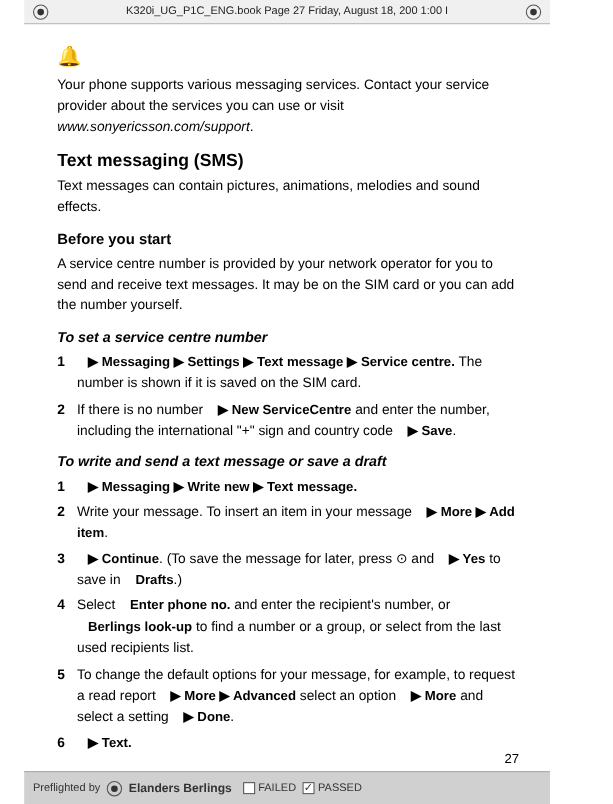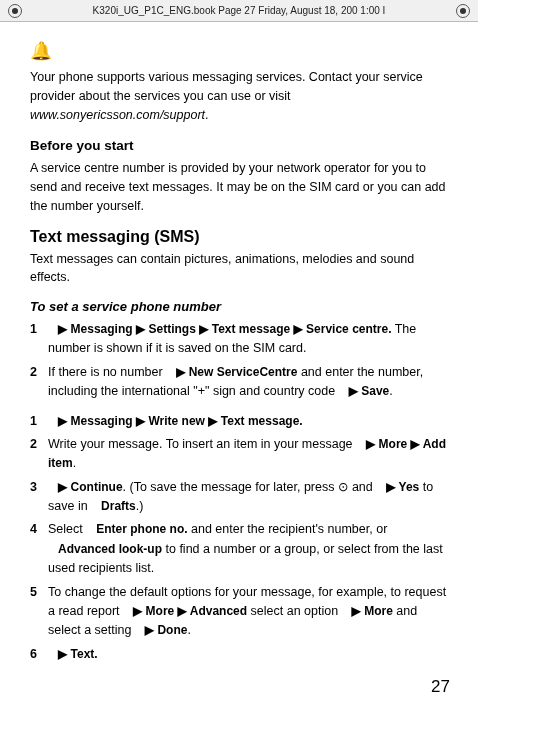--- a/index.html
+++ b/index.html
@@ -17,20 +17,21 @@
       color: #000000;
       overflow: hidden;
       position: relative;
     }
 
     .page-container {
       width: 478px;
       height: 731px;
       position: relative;
       background: #ffffff;
+      margin-left: 22px;
     }
 
     
     .content {
       padding: 18px 30px 10px 30px;
       height: calc(731px - 22px - 30px);
       overflow: hidden;
     }
 
     
@@ -123,21 +124,21 @@
     .step-content {
       flex: 1;
       line-height: 1.55;
     }
 
     
     .page-number {
       position: absolute;
       bottom: 34px;
       right: 28px;
-      font-size: 17px;
+      font-size: 12px;
       color: #000;
     }
 
     
     .bottom-bar {
       position: absolute;
       bottom: 0;
       left: 0;
       width: 100%;
       height: 30px;
@@ -243,86 +244,102 @@
 
     <div class="page-heading">
       <span class="bell-icon">🔔</span>
     </div>
 
     <p class="intro-text">
       Your phone supports various messaging services. Contact your service provider about the services you can use or visit <i class="italic-link">www.sonyericsson.com/support</i>.
     </p>
 
     <div>
+      <div class="section-h2">Text messaging (SMS)</div>
+      <p class="section-body">Text messages can contain pictures, animations, melodies and sound effects.</p>
+    </div>
+
+    <div>
       <div class="section-h3">Before you start</div>
       <p class="section-body">A service centre number is provided by your network operator for you to send and receive text messages. It may be on the SIM card or you can add the number yourself.</p>
     </div>
 
     <div>
-      <div class="section-h2">Text messaging (SMS)</div>
-      <p class="section-body">Text messages can contain pictures, animations, melodies and sound effects.</p>
+      <div class="procedure-heading">To set a service centre number</div>
+      <ol class="steps-list">
+        <li>
+          <span class="step-num">1</span>
+          <span class="step-content">
+            <b class="bold-menu">▶ Messaging ▶ Settings ▶ Text message ▶ Service centre.</b> The number is shown if it is saved on the SIM card.
+          </span>
+        </li>
+        <li>
+          <span class="step-num">2</span>
+          <span class="step-content">
+            If there is no number <b class="bold-menu">▶ New ServiceCentre</b> and enter the number, including the international "+" sign and country code <b class="bold-menu">▶ Save</b>.
+          </span>
+        </li>
+      </ol>
     </div>
 
     <div>
-      <div class="procedure-heading">To set a service phone number</div>
+      <div class="procedure-heading">To write and send a text message or save a draft</div>
       <ol class="steps-list">
         <li>
           <span class="step-num">1</span>
           <span class="step-content">
-            <b class="bold-menu">▶ Messaging ▶ Settings ▶ Text message ▶ Service centre.</b> The number is shown if it is saved on the SIM card.
+            <b class="bold-menu">▶ Messaging ▶ Write new ▶ Text message.</b>
           </span>
         </li>
         <li>
           <span class="step-num">2</span>
           <span class="step-content">
-            If there is no number <b class="bold-menu">▶ New ServiceCentre</b> and enter the number, including the international "+" sign and country code <b class="bold-menu">▶ Save</b>.
+            Write your message. To insert an item in your message <b class="bold-menu">▶ More ▶ Add item</b>.
+          </span>
+        </li>
+        <li>
+          <span class="step-num">3</span>
+          <span class="step-content">
+            <b class="bold-menu">▶ Continue</b>. (To save the message for later, press ⊙ and <b class="bold-menu">▶ Yes</b> to save in <b class="bold-menu">Drafts</b>.)
+          </span>
+        </li>
+        <li>
+          <span class="step-num">4</span>
+          <span class="step-content">
+            Select <b class="bold-menu">Enter phone no.</b> and enter the recipient's number, or <b class="bold-menu">Berlings look-up</b> to find a number or a group, or select from the last used recipients list.
+          </span>
+        </li>
+        <li>
+          <span class="step-num">5</span>
+          <span class="step-content">
+            To change the default options for your message, for example, to request a read report <b class="bold-menu">▶ More ▶ Advanced</b> select an option <b class="bold-menu">▶ More</b> and select a setting <b class="bold-menu">▶ Done</b>.
+          </span>
+        </li>
+        <li>
+          <span class="step-num">6</span>
+          <span class="step-content">
+            <b class="bold-menu">▶ Text.</b>
           </span>
         </li>
       </ol>
     </div>
 
-    <div>
-      <ol class="steps-list">
-        <li>
-          <span class="step-num">1</span>
-          <span class="step-content">
-            <b class="bold-menu">▶ Messaging ▶ Write new ▶ Text message.</b>
-          </span>
-        </li>
-        <li>
-          <span class="step-num">2</span>
-          <span class="step-content">
-            Write your message. To insert an item in your message <b class="bold-menu">▶ More ▶ Add item</b>.
-          </span>
-        </li>
-        <li>
-          <span class="step-num">3</span>
-          <span class="step-content">
-            <b class="bold-menu">▶ Continue</b>. (To save the message for later, press ⊙ and <b class="bold-menu">▶ Yes</b> to save in <b class="bold-menu">Drafts</b>.)
-          </span>
-        </li>
-        <li>
-          <span class="step-num">4</span>
-          <span class="step-content">
-            Select <b class="bold-menu">Enter phone no.</b> and enter the recipient's number, or <b class="bold-menu">Advanced look-up</b> to find a number or a group, or select from the last used recipients list.
-          </span>
-        </li>
-        <li>
-          <span class="step-num">5</span>
-          <span class="step-content">
-            To change the default options for your message, for example, to request a read report <b class="bold-menu">▶ More ▶ Advanced</b> select an option <b class="bold-menu">▶ More</b> and select a setting <b class="bold-menu">▶ Done</b>.
-          </span>
-        </li>
-        <li>
-          <span class="step-num">6</span>
-          <span class="step-content">
-            <b class="bold-menu">▶ Text.</b>
-          </span>
-        </li>
-      </ol>
-    </div>
-
   </div>
 
   <div class="page-number">27</div>
 
+  <div class="bottom-bar">
+    <span class="bottom-text">Preflighted by</span>
+    <div class="corner-mark">
+      <div class="corner-mark-inner"></div>
+    </div>
+    <span class="bottom-logo">Elanders Berlings</span>
+    <div style="display:flex; align-items:center; gap:3px; margin-left:4px;">
+      <div class="checkbox-box"></div>
+      <span class="bottom-text">FAILED</span>
+    </div>
+    <div style="display:flex; align-items:center; gap:3px;">
+      <div class="checkbox-box-checked"></div>
+      <span class="bottom-text">PASSED</span>
+    </div>
+  </div>
 
 </div>
 
 </body></html>

